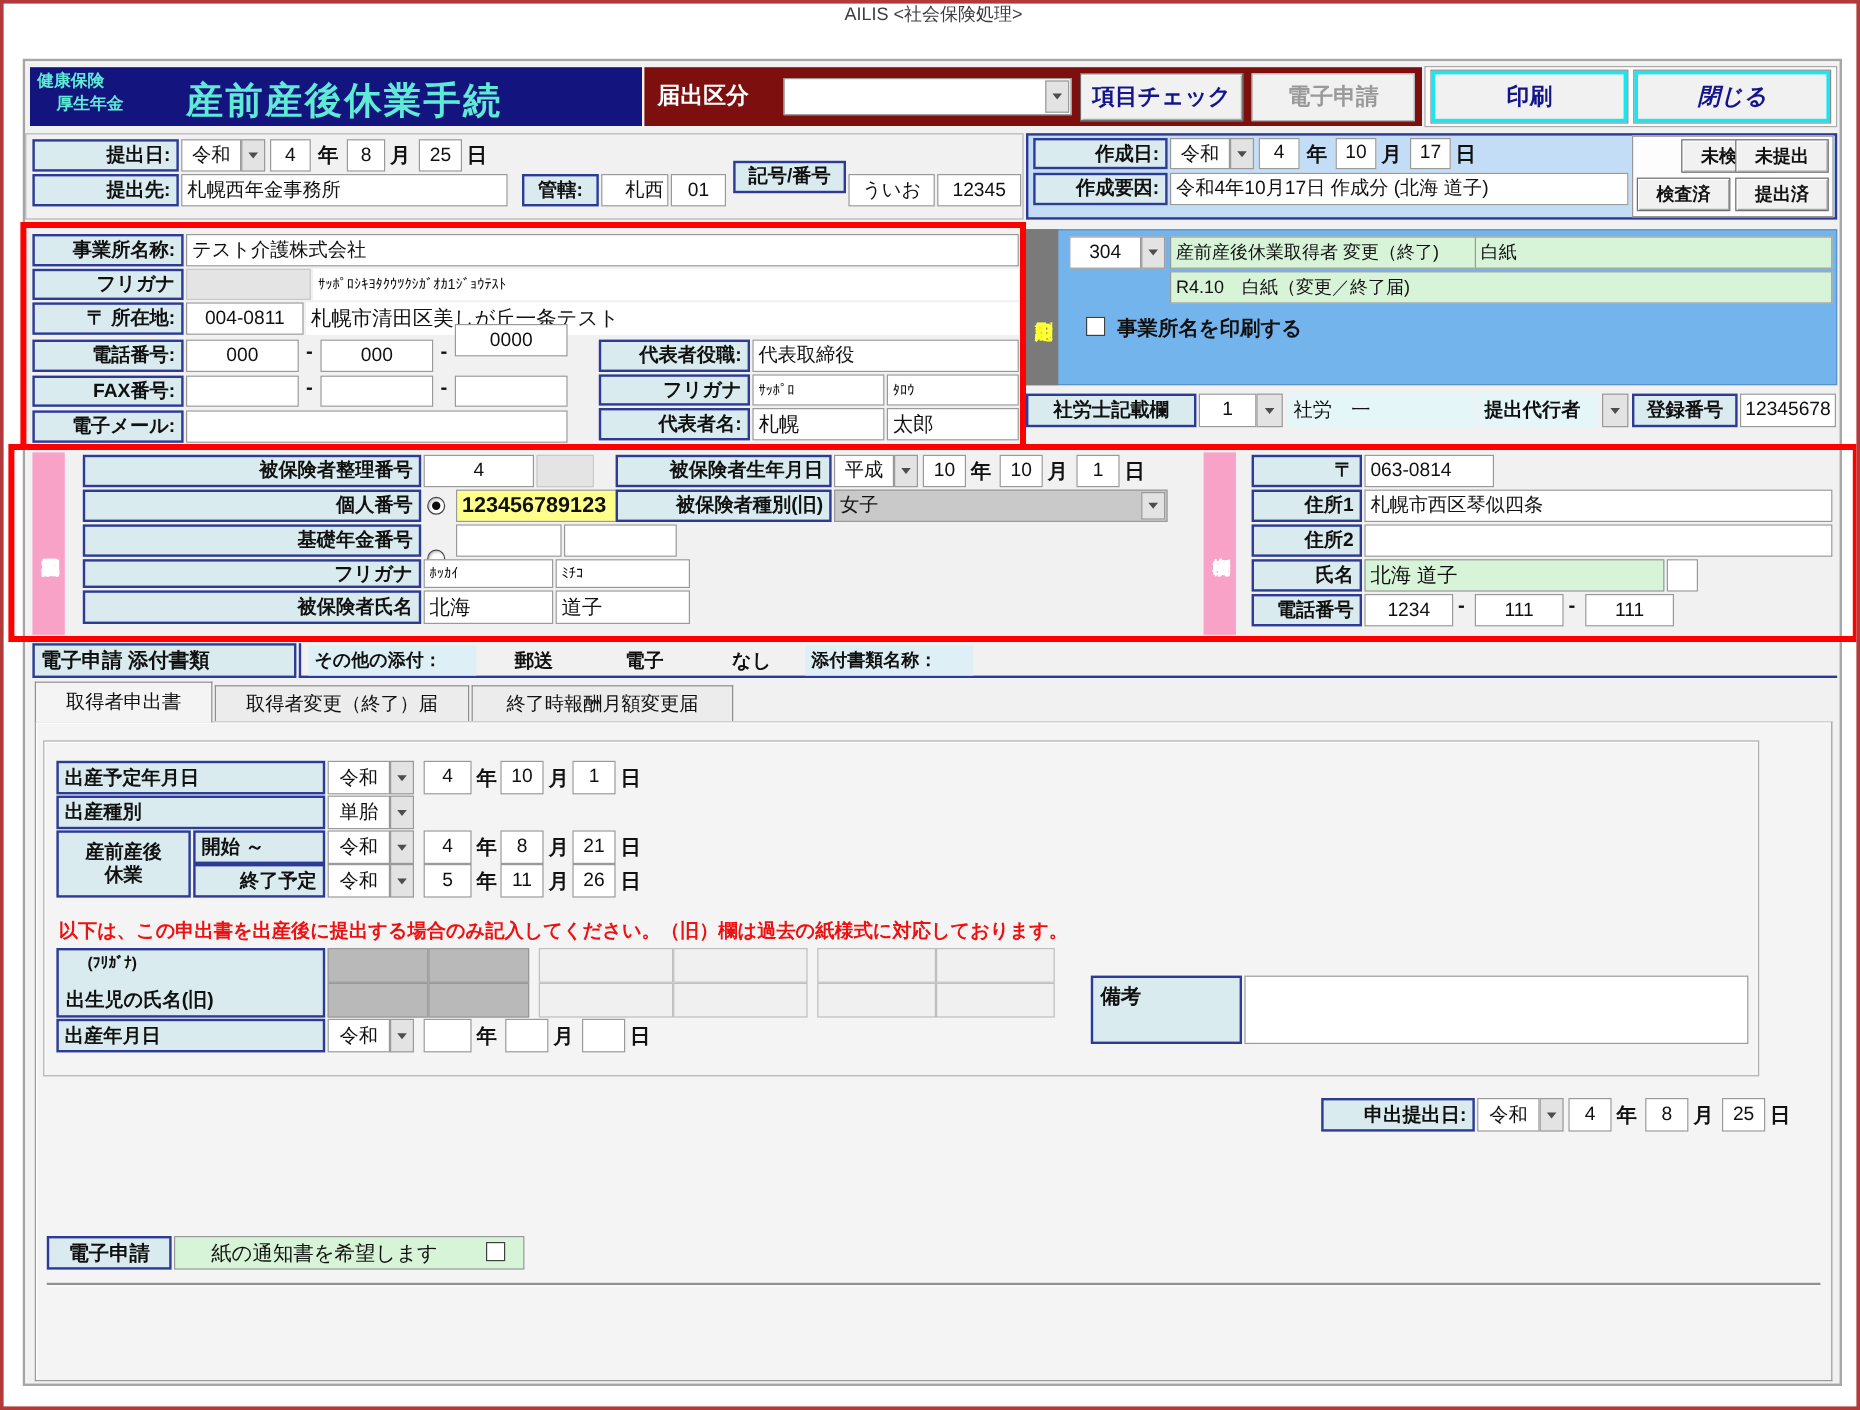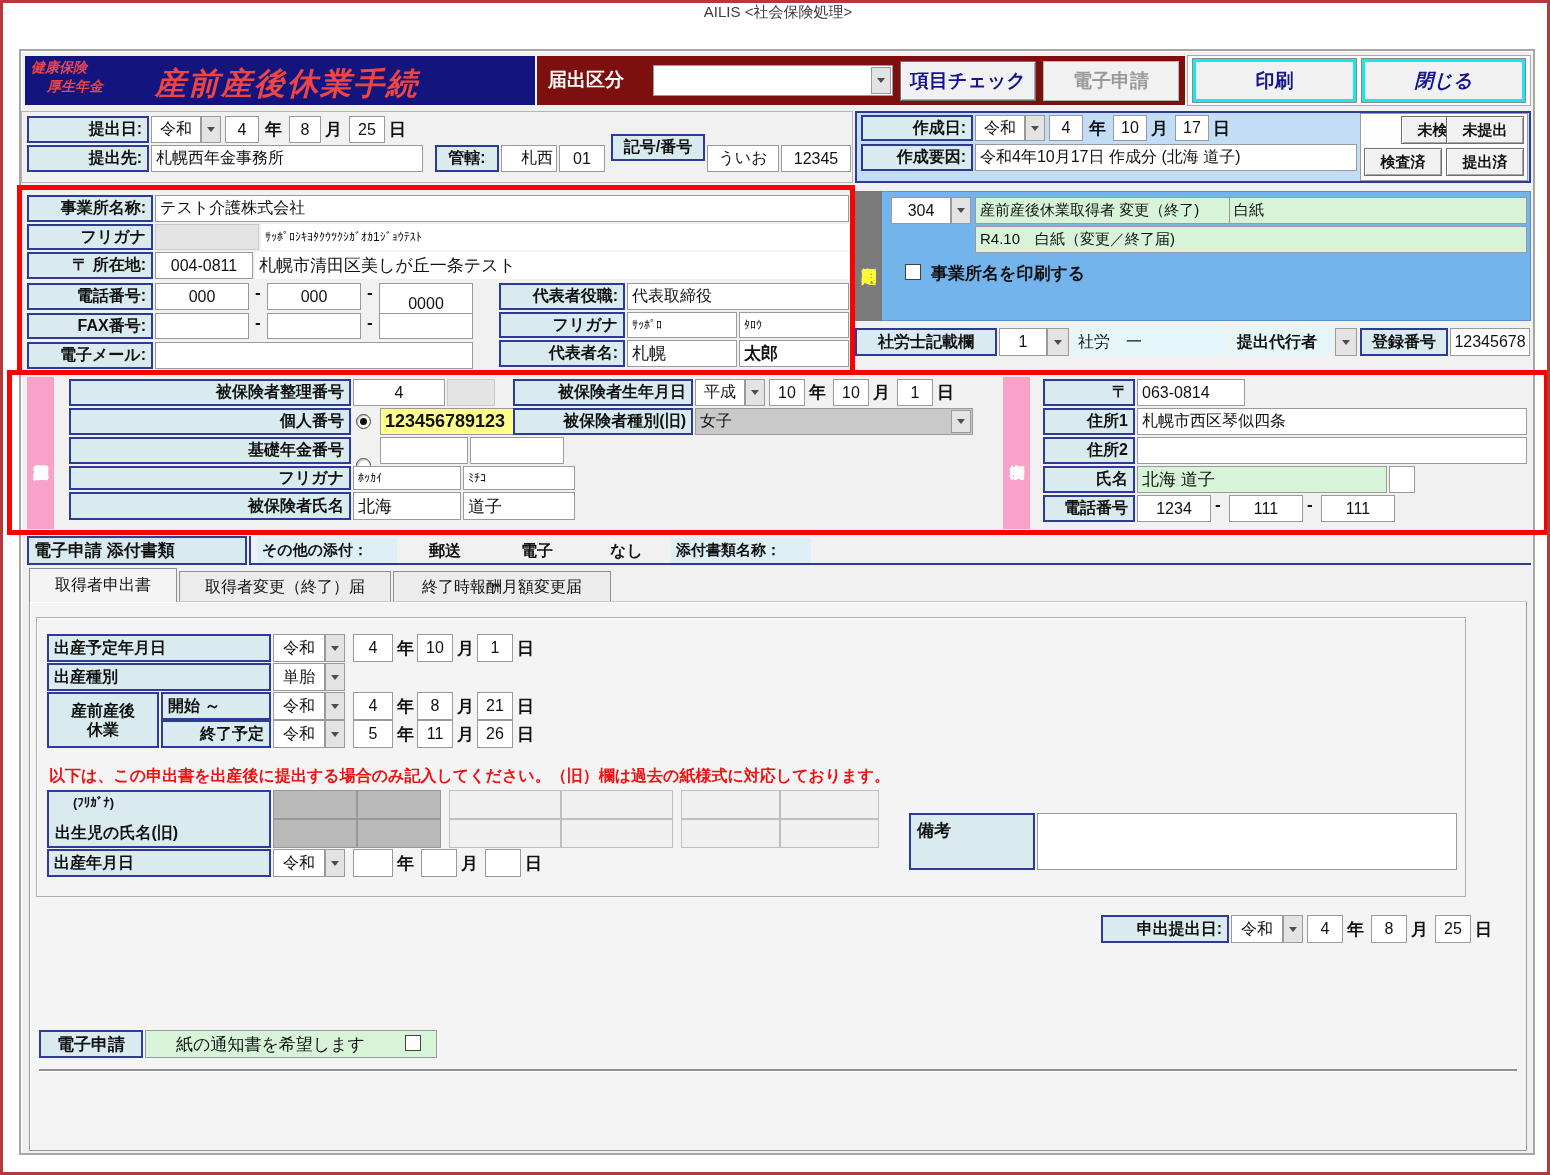--- a/index.html
+++ b/index.html
@@ -30,21 +30,21 @@
   .radio { position:relative; width:15px; height:15px; border-radius:50%; background:#fff; border:1px solid #404040; box-shadow:inset 1px 1px 2px #bdbdbd; }
   .radio.sel::after { content:""; position:absolute; left:3px; top:3px; width:7px; height:7px; border-radius:50%; background:#0d0d0d; }
   .cbx { width:16px; height:16px; background:#fff; border:1px solid #404040; }
   .note { color:#ee1111; font-weight:bold; font-size:16px; white-space:nowrap; }
   .tab { border:1px solid #8f8f8f; border-bottom:none; background:#ececec; display:flex; align-items:center; justify-content:center; font-size:16px; }
   .tab.active { background:#f4f4f4; z-index:3; }
   .dcell { background:#b9b9b9; border:1px solid #989898; }
   .lcell { background:#f0f0f0; border:1px solid #bfbfbf; }
   .redbox { border:5px solid #ff0000; pointer-events:none; z-index:40; }
   .groove { border-top:2px solid #8f8f8f; border-bottom:1px solid #ffffff; height:0; }
-  .navyhdr { background:#14147e; color:#ef4444;font-style:italic; }
+  .navyhdr { background:#14147e; color:#5eead4; }
   .maroonhdr { background:#7d0f0f; color:#fff; }
 </style>
 </head>
 <body>
 
 <div id="app">
 
   <div class="abs" style="left:0;top:12;width:1550px;text-align:center;font-size:15px;color:#3c3c3c;">AILIS &lt;社会保険処理&gt;</div>
 
   <div class="abs frame" style="left:16px;top:46px;width:1516px;height:1106px;"></div>
@@ -117,37 +117,37 @@
   <div class="abs gfield" style="left:152px;top:221px;width:104px;height:26px;"></div>
   <div class="abs box nb small" style="left:258px;top:221px;width:588px;height:26px;">ｻｯﾎﾟﾛｼｷﾖﾀｸｳﾂｸｼｶﾞｵｶ1ｼﾞｮｳﾃｽﾄ</div>
   <div class="abs lbl" style="left:24px;top:249px;width:126px;height:27px;">〒 所在地:</div>
   <div class="abs box c" style="left:152px;top:249px;width:98px;height:27px;">004-0811</div>
   <div class="abs box nb" style="left:252px;top:249px;width:594px;height:27px;font-size:17px;">札幌市清田区美しが丘一条テスト</div>
   <div class="abs lbl" style="left:24px;top:280px;width:126px;height:27px;">電話番号:</div>
   <div class="abs box c" style="left:152px;top:280px;width:94px;height:27px;">000</div>
   <div class="abs unit" style="left:252px;top:276px;height:27px;">-</div>
   <div class="abs box c" style="left:264px;top:280px;width:94px;height:27px;">000</div>
   <div class="abs unit" style="left:364px;top:276px;height:27px;">-</div>
-  <div class="abs box c" style="left:376px;top:280px;width:94px;height:41px;">0000</div>
+  <div class="abs box c" style="left:376px;top:267px;width:94px;height:27px;">0000</div>
   <div class="abs lbl" style="left:496px;top:280px;width:126px;height:27px;">代表者役職:</div>
   <div class="abs box" style="left:624px;top:280px;width:222px;height:27px;">代表取締役</div>
   <div class="abs lbl" style="left:24px;top:310px;width:126px;height:26px;">FAX番号:</div>
   <div class="abs box" style="left:152px;top:310px;width:94px;height:26px;"></div>
   <div class="abs unit" style="left:252px;top:306px;height:27px;">-</div>
   <div class="abs box" style="left:264px;top:310px;width:94px;height:26px;"></div>
   <div class="abs unit" style="left:364px;top:306px;height:27px;">-</div>
   <div class="abs box" style="left:376px;top:310px;width:94px;height:26px;"></div>
   <div class="abs lbl" style="left:496px;top:309px;width:126px;height:26px;">フリガナ</div>
   <div class="abs box small" style="left:624px;top:309px;width:110px;height:26px;">ｻｯﾎﾟﾛ</div>
   <div class="abs box small" style="left:736px;top:309px;width:110px;height:26px;">ﾀﾛｳ</div>
   <div class="abs lbl" style="left:24px;top:339px;width:126px;height:27px;">電子メール:</div>
   <div class="abs box" style="left:152px;top:339px;width:318px;height:27px;"></div>
   <div class="abs lbl" style="left:496px;top:337px;width:126px;height:27px;">代表者名:</div>
   <div class="abs box" style="left:624px;top:337px;width:110px;height:27px;font-size:17px;">札幌</div>
-  <div class="abs box" style="left:736px;top:337px;width:110px;height:27px;font-size:17px;font-weight:bold;">太郎</div>
+  <div class="abs box" style="left:736px;top:337px;width:110px;height:27px;font-size:17px;">太郎</div>
 
   <div class="abs" style="left:852px;top:188px;width:676px;height:130px;background:#74b4ec;border:1px solid #5a90c8;"></div>
   <div class="abs vbar" style="left:852px;top:188px;width:27px;height:130px;background:#7a7a7a;color:#ffff33;font-size:15px;">印刷設定</div>
   <div class="abs box c" style="left:888px;top:194px;width:60px;height:27px;">304</div>
   <div class="abs dd" style="left:948px;top:194px;width:20px;height:27px;">
       <span class="chev"></span>
     </div>
   <div class="abs box" style="left:972px;top:194px;width:291px;height:27px;background:#d8f4d8;font-size:15px;">産前産後休業取得者 変更（終了)</div>
   <div class="abs box" style="left:1226px;top:194px;width:298px;height:27px;background:#d8f4d8;font-size:15px;">白紙</div>
   <div class="abs box" style="left:972px;top:223px;width:552px;height:27px;background:#d8f4d8;font-size:15px;">R4.10　白紙（変更／終了届)</div>

